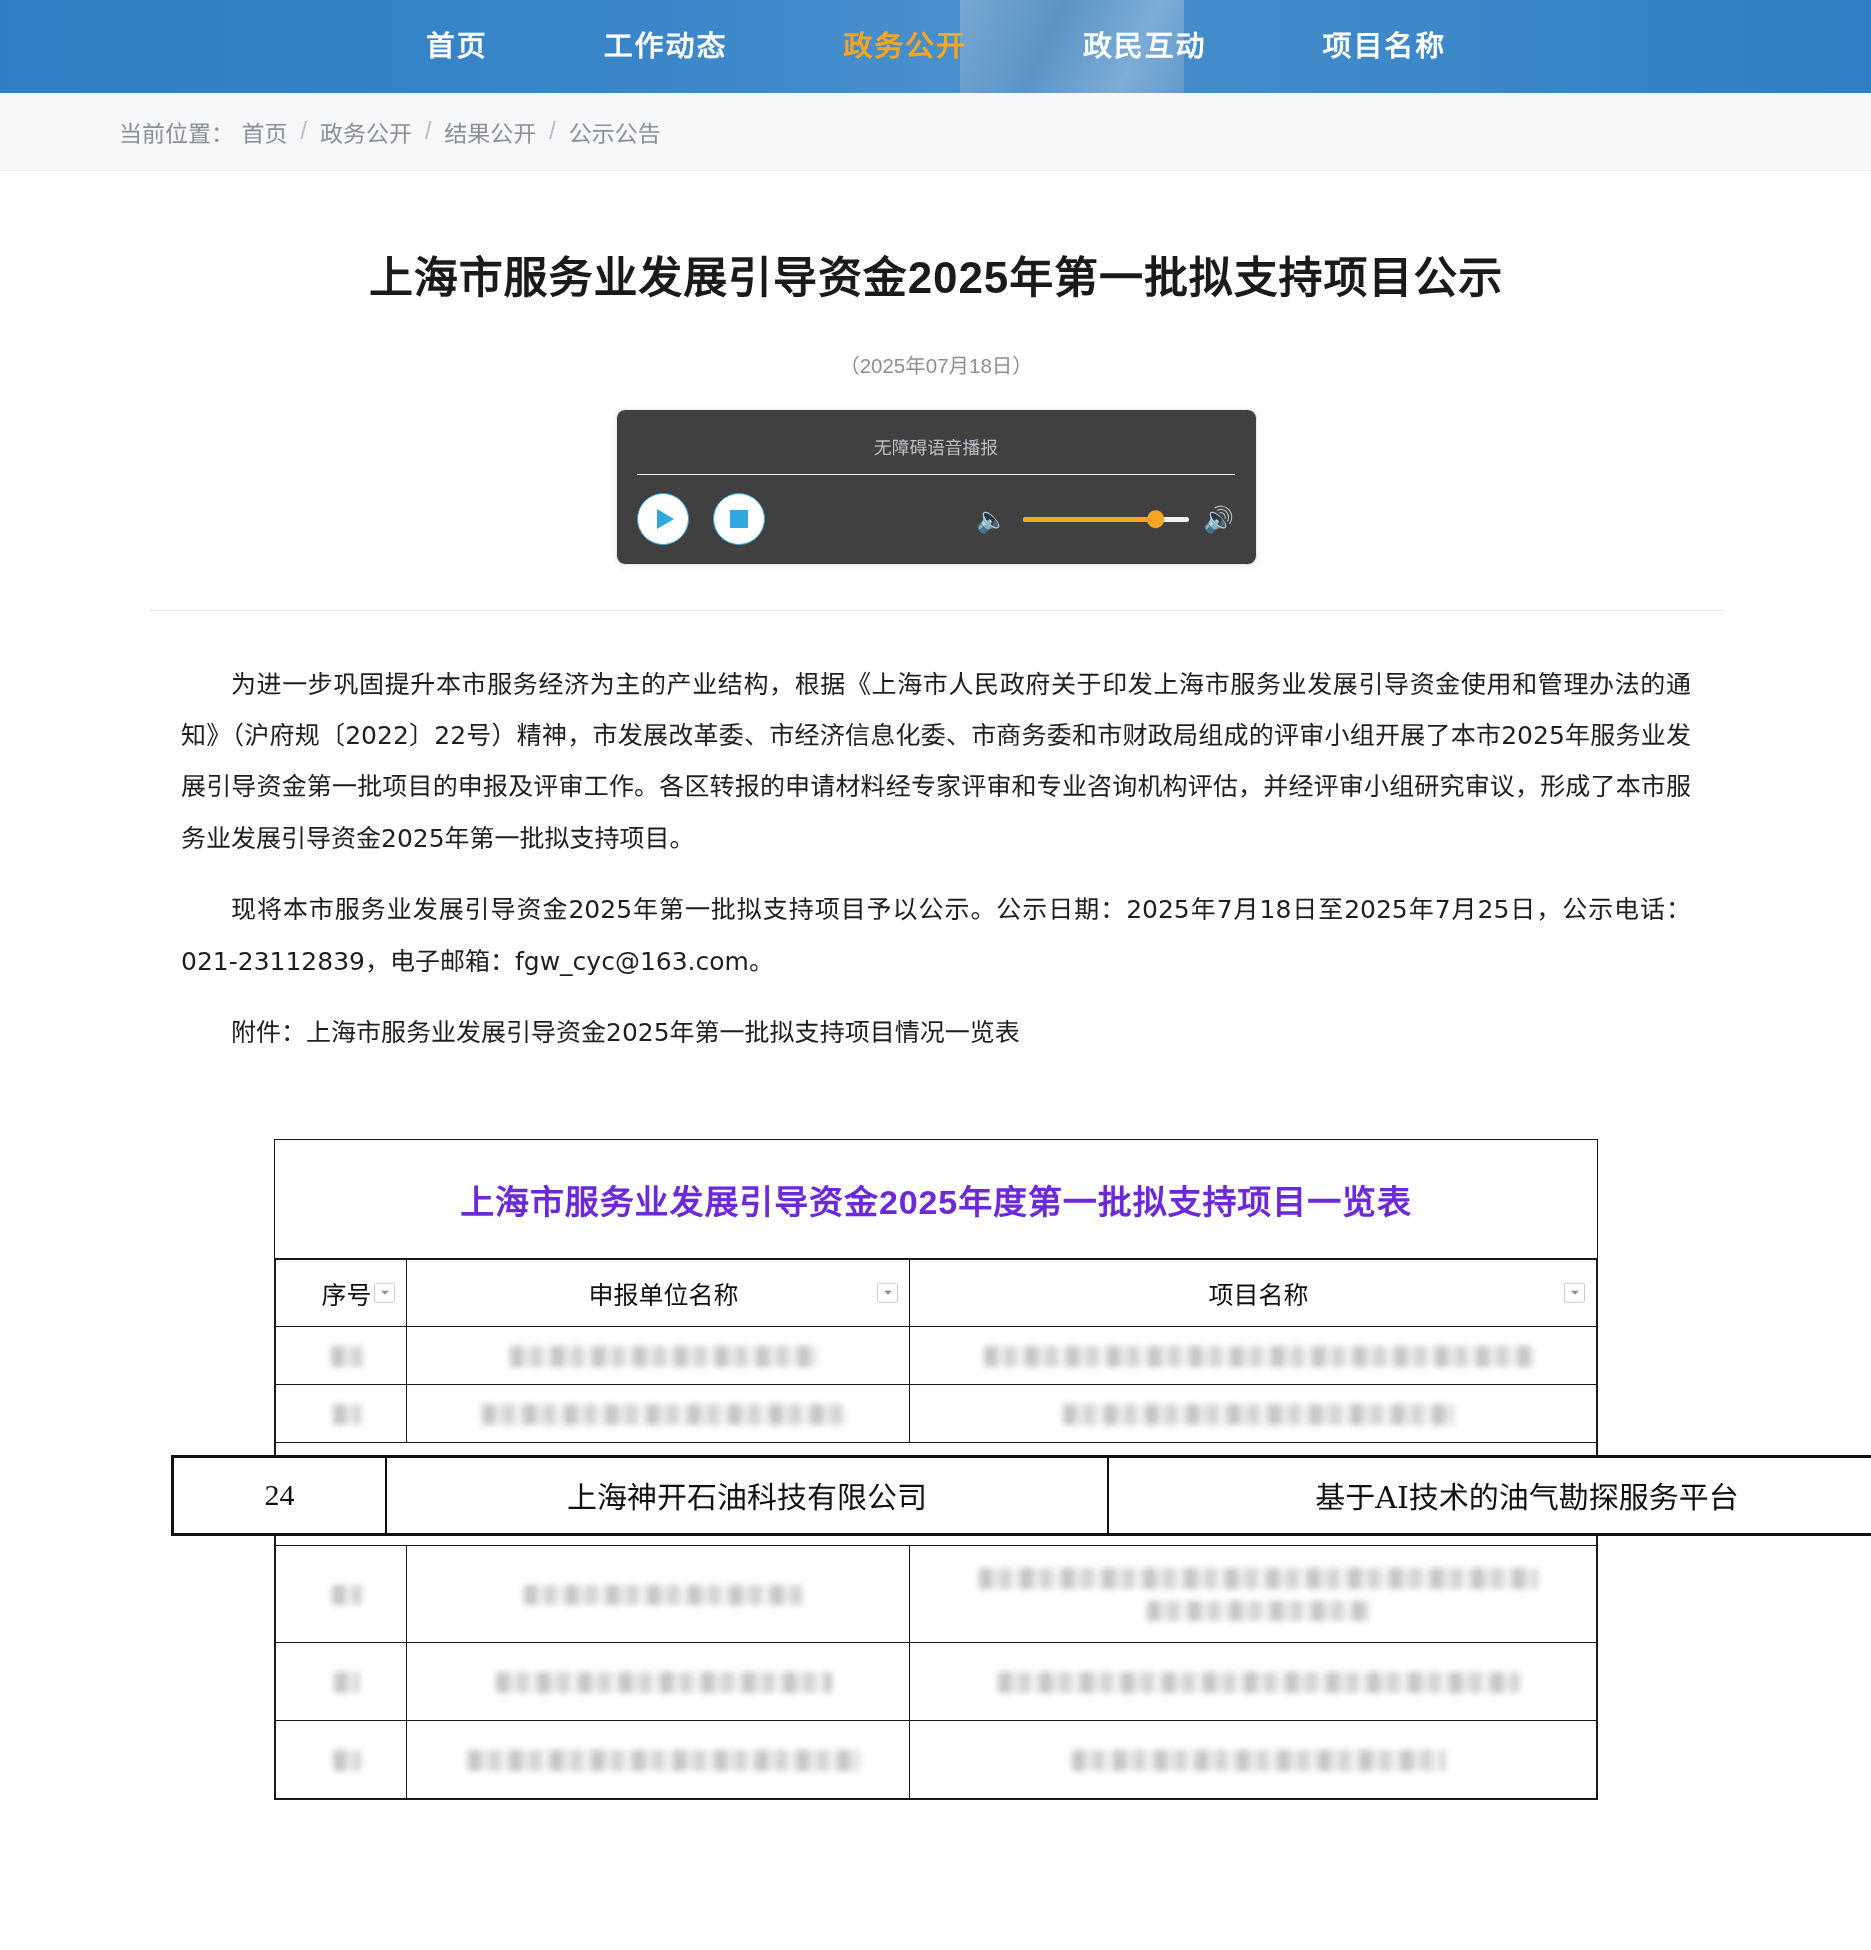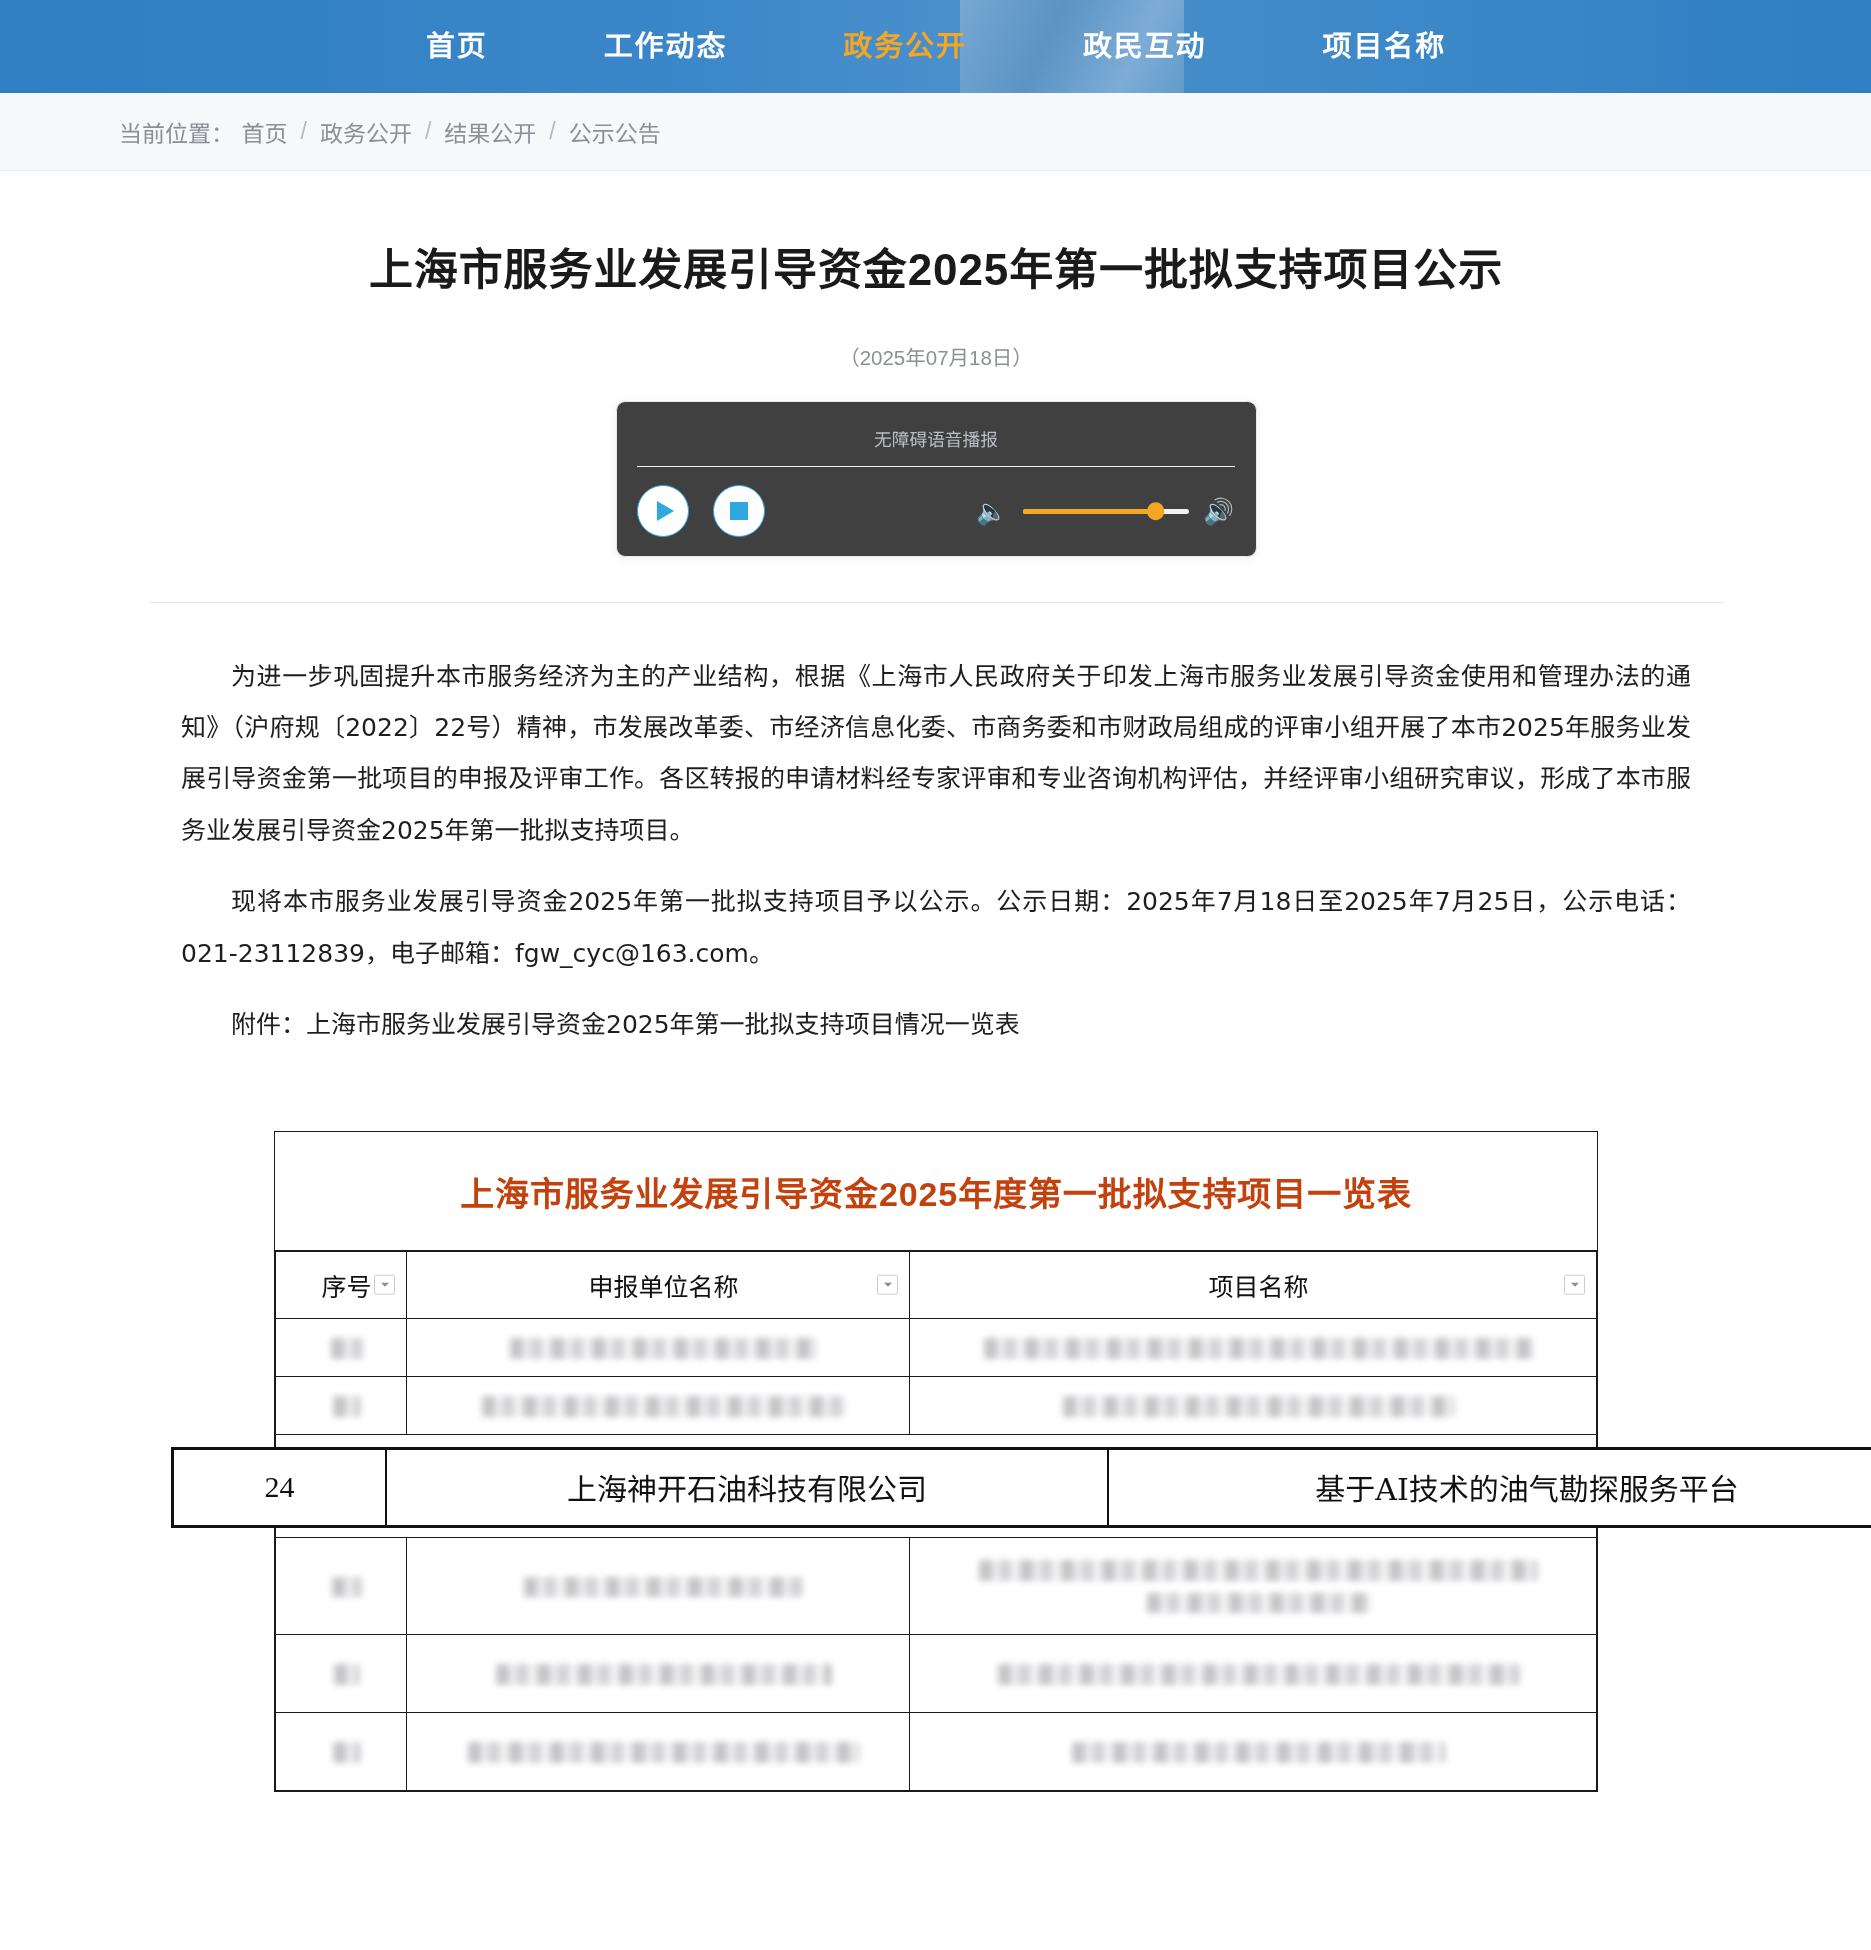--- a/index.html
+++ b/index.html
@@ -66,21 +66,21 @@
   .breadcrumb a {
     color: #8b8f96;
     text-decoration: none;
     cursor: pointer;
   }
   .breadcrumb .sep { margin: 0 13px; color: #b6bac0; }
 
   
   .article {
     width: 1575px;
-    margin: 4px auto;
+    margin: 12px auto;
     padding-top: 65px;
   }
   .doc-title {
     font-size: 44px;
     font-weight: bold;
     color: #1a1a1a;
     text-align: center;
     line-height: 1.35;
     letter-spacing: 0.9px;
     width: 1240px;
@@ -195,21 +195,21 @@
   
   .table-wrap {
     width: 1324px;
     margin: 80px auto 0 auto;
     border: 1.9px solid #1a1a1a;
   }
   .table-title {
     text-align: center;
     font-size: 34px;
     font-weight: bold;
-    color: #c2410c;
+    color: #6d28d9;
     padding: 35px 0 34px 0;
     border-bottom: 1.9px solid #1a1a1a;
     letter-spacing: 0.9px;
   }
   table.grid {
     width: 100%;
     border-collapse: collapse;
     table-layout: fixed;
   }
   table.grid th, table.grid td {

